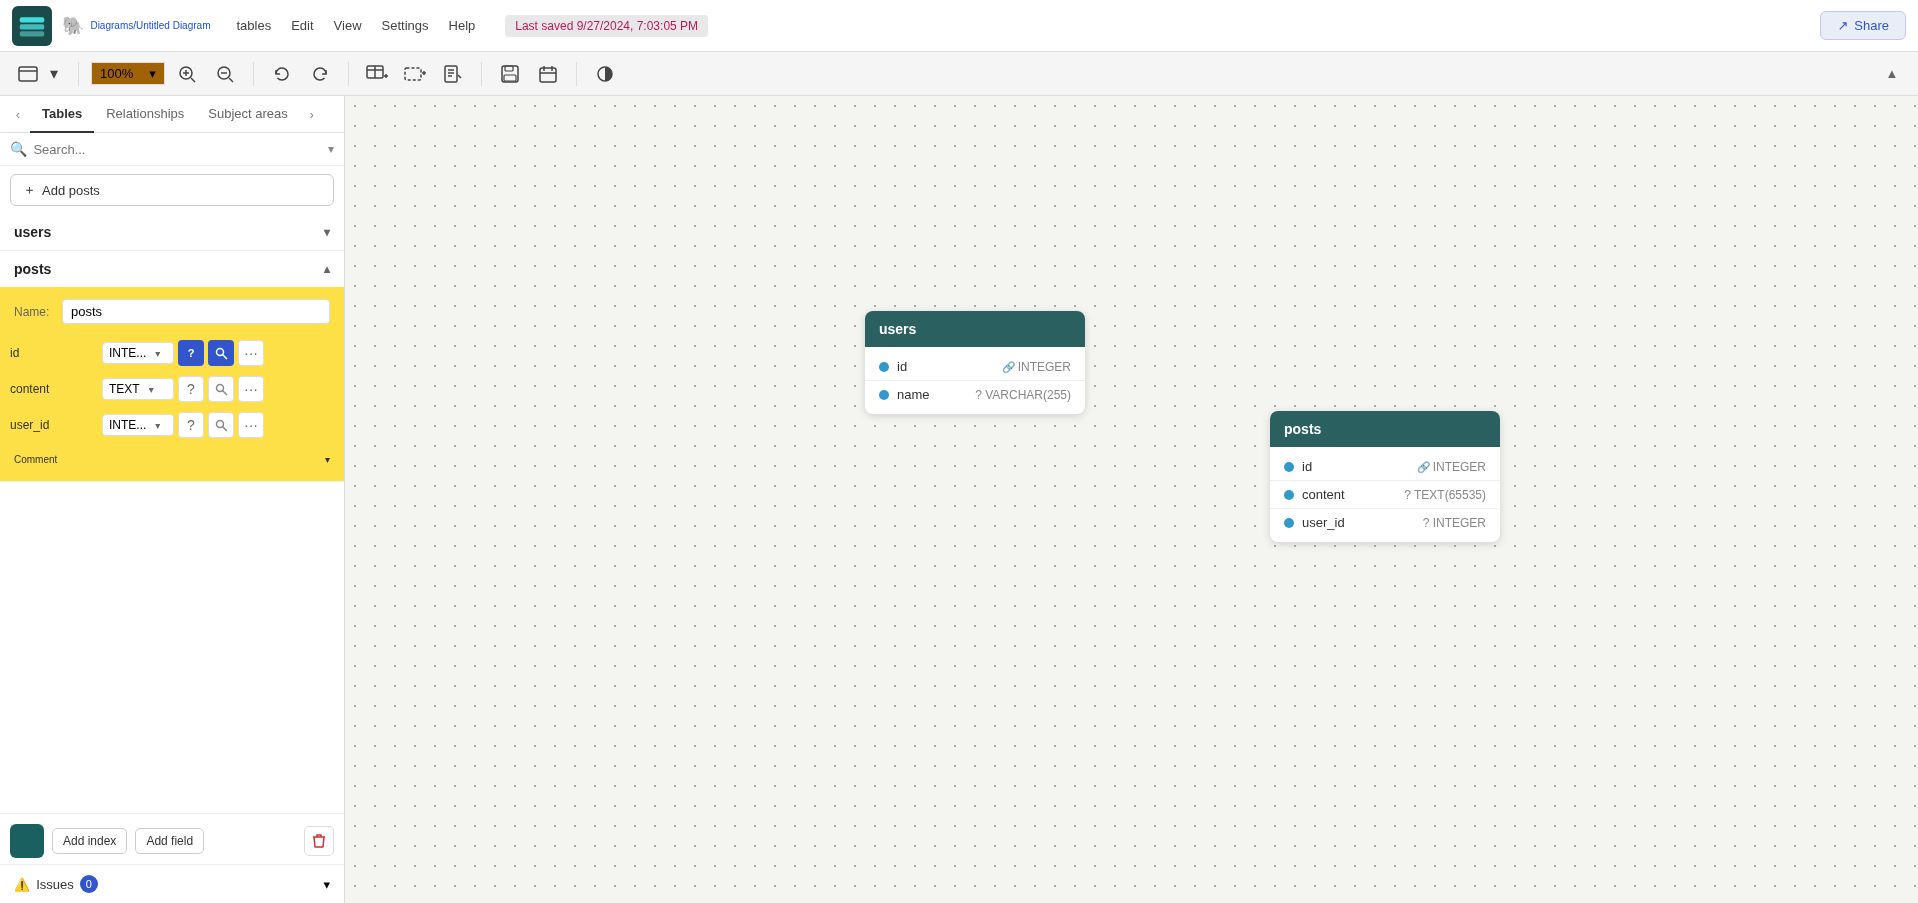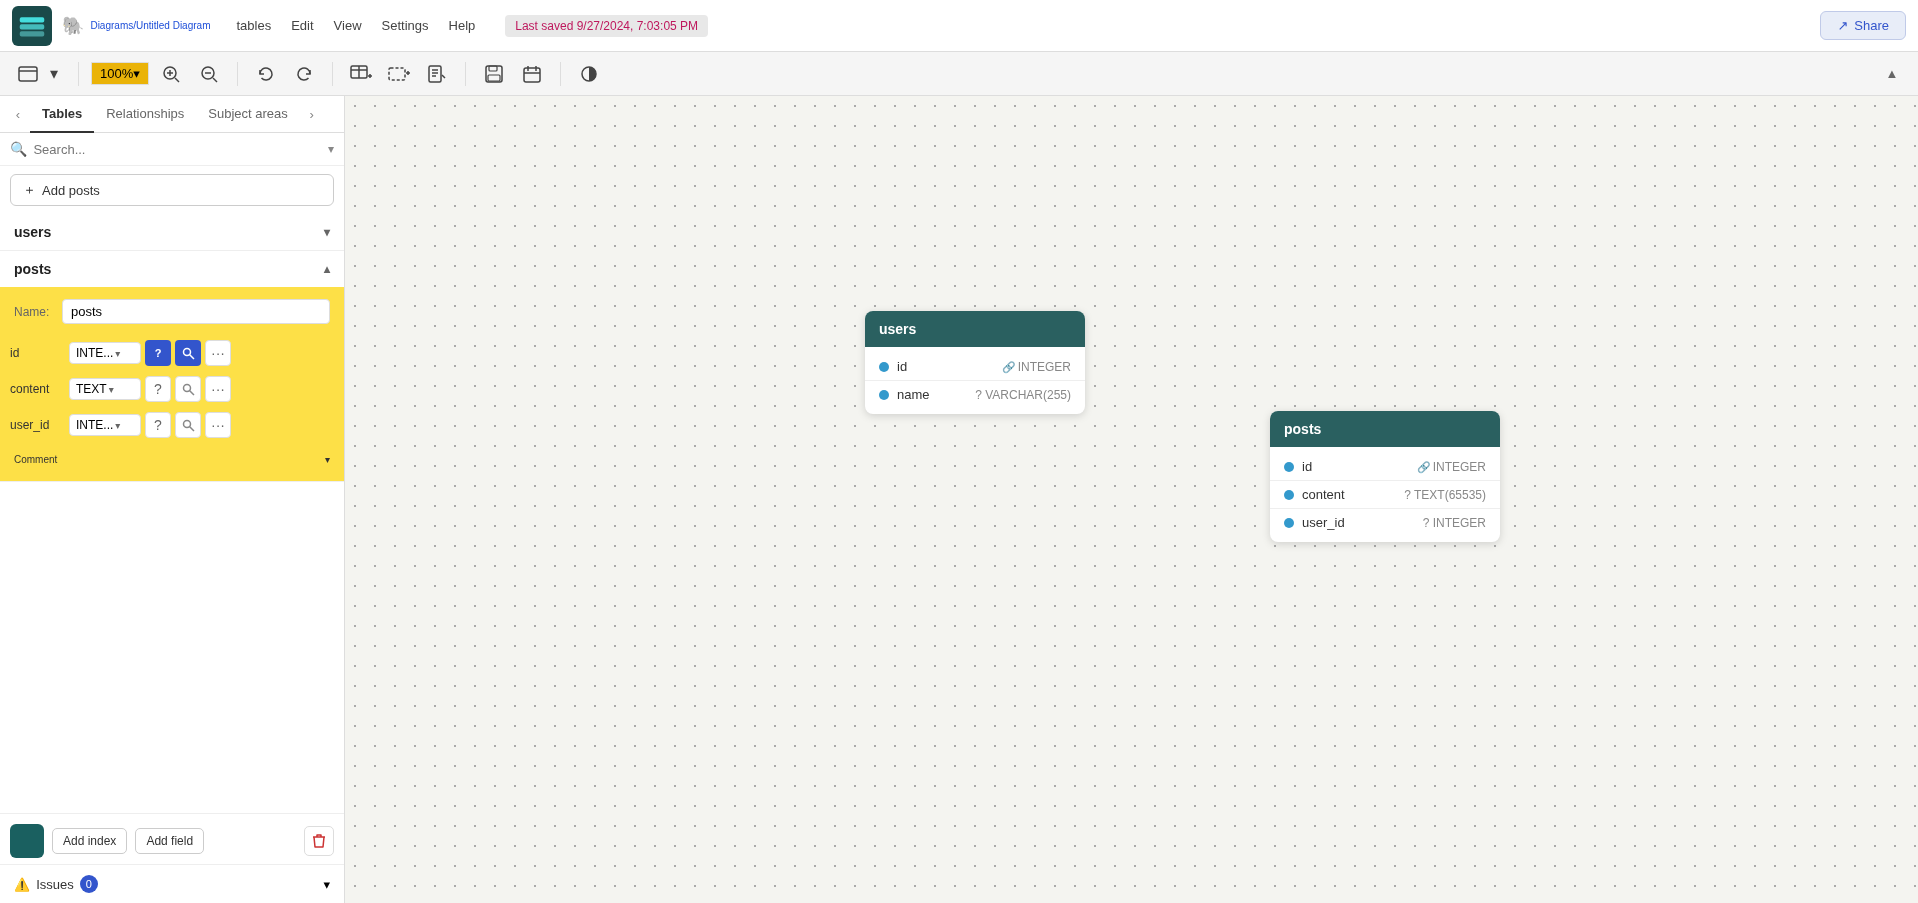--- a/index.html
+++ b/index.html
@@ -35,22 +35,22 @@
       padding: 0 12px; gap: 6px;
     }
     .toolbar-btn {
       display: flex; align-items: center; justify-content: center;
       width: 32px; height: 32px; border-radius: 5px; cursor: pointer;
       color: #444; font-size: 16px; border: 1px solid transparent;
     }
     .toolbar-group { display: flex; align-items: center; gap: 2px; margin-right: 4px; }
     .toolbar-separator { width: 1px; height: 24px; background: #ddd; margin: 0 6px; }
     #zoom-display {
-      display: flex; align-items: center; gap: 0;
-      background: #eab308; border: 1px solid #ddd; border-radius: 1px;
+      display: flex; align-items: center; gap: 16px;
+      background: #a16207; border: 1px solid #ddd; border-radius: 1px;
       padding: 3px 8px; font-size: 13px; cursor: pointer;
     }
     #collapse-toolbar-btn {
       margin-left: auto; width: 28px; height: 28px; display: flex;
       align-items: center; justify-content: center; cursor: pointer; color: #666;
     }
 
     
     #main { display: flex; height: calc(100vh - 96px); }
 
@@ -119,23 +119,23 @@
       flex: 1; border: 1px solid #ddd; border-radius: 4px; padding: 4px 8px;
       font-size: 13px; background: #fff;
     }
 
     
     .field-row {
       display: flex; align-items: center; gap: 4px; margin-bottom: 6px; padding: 2px 0;
     }
     .field-name { font-size: 12px; color: #333; min-width: 55px; }
     .field-type-select {
-      display: flex; align-items: center; gap: 2px;
+      display: flex; align-items: center; gap: 9px;
       background: #fff; border: 1px solid #ddd; border-radius: 4px;
-      padding: 3px 6px; font-size: 12px; cursor: pointer; min-width: 72px;
+      padding: 3px 6px; font-size: 12px; cursor: pointer; min-width: 72px; margin-left: 33px;
     }
     .field-type-chevron { font-size: 10px; color: #666; }
     .field-btn-primary {
       width: 26px; height: 26px; background: #3355cc; color: #fff;
       border: none; border-radius: 4px; cursor: pointer; font-size: 11px; font-weight: 700;
       display: flex; align-items: center; justify-content: center;
     }
     .field-btn-secondary {
       width: 26px; height: 26px; background: #fff; color: #666;
       border: 1px solid #ddd; border-radius: 4px; cursor: pointer; font-size: 14px;

